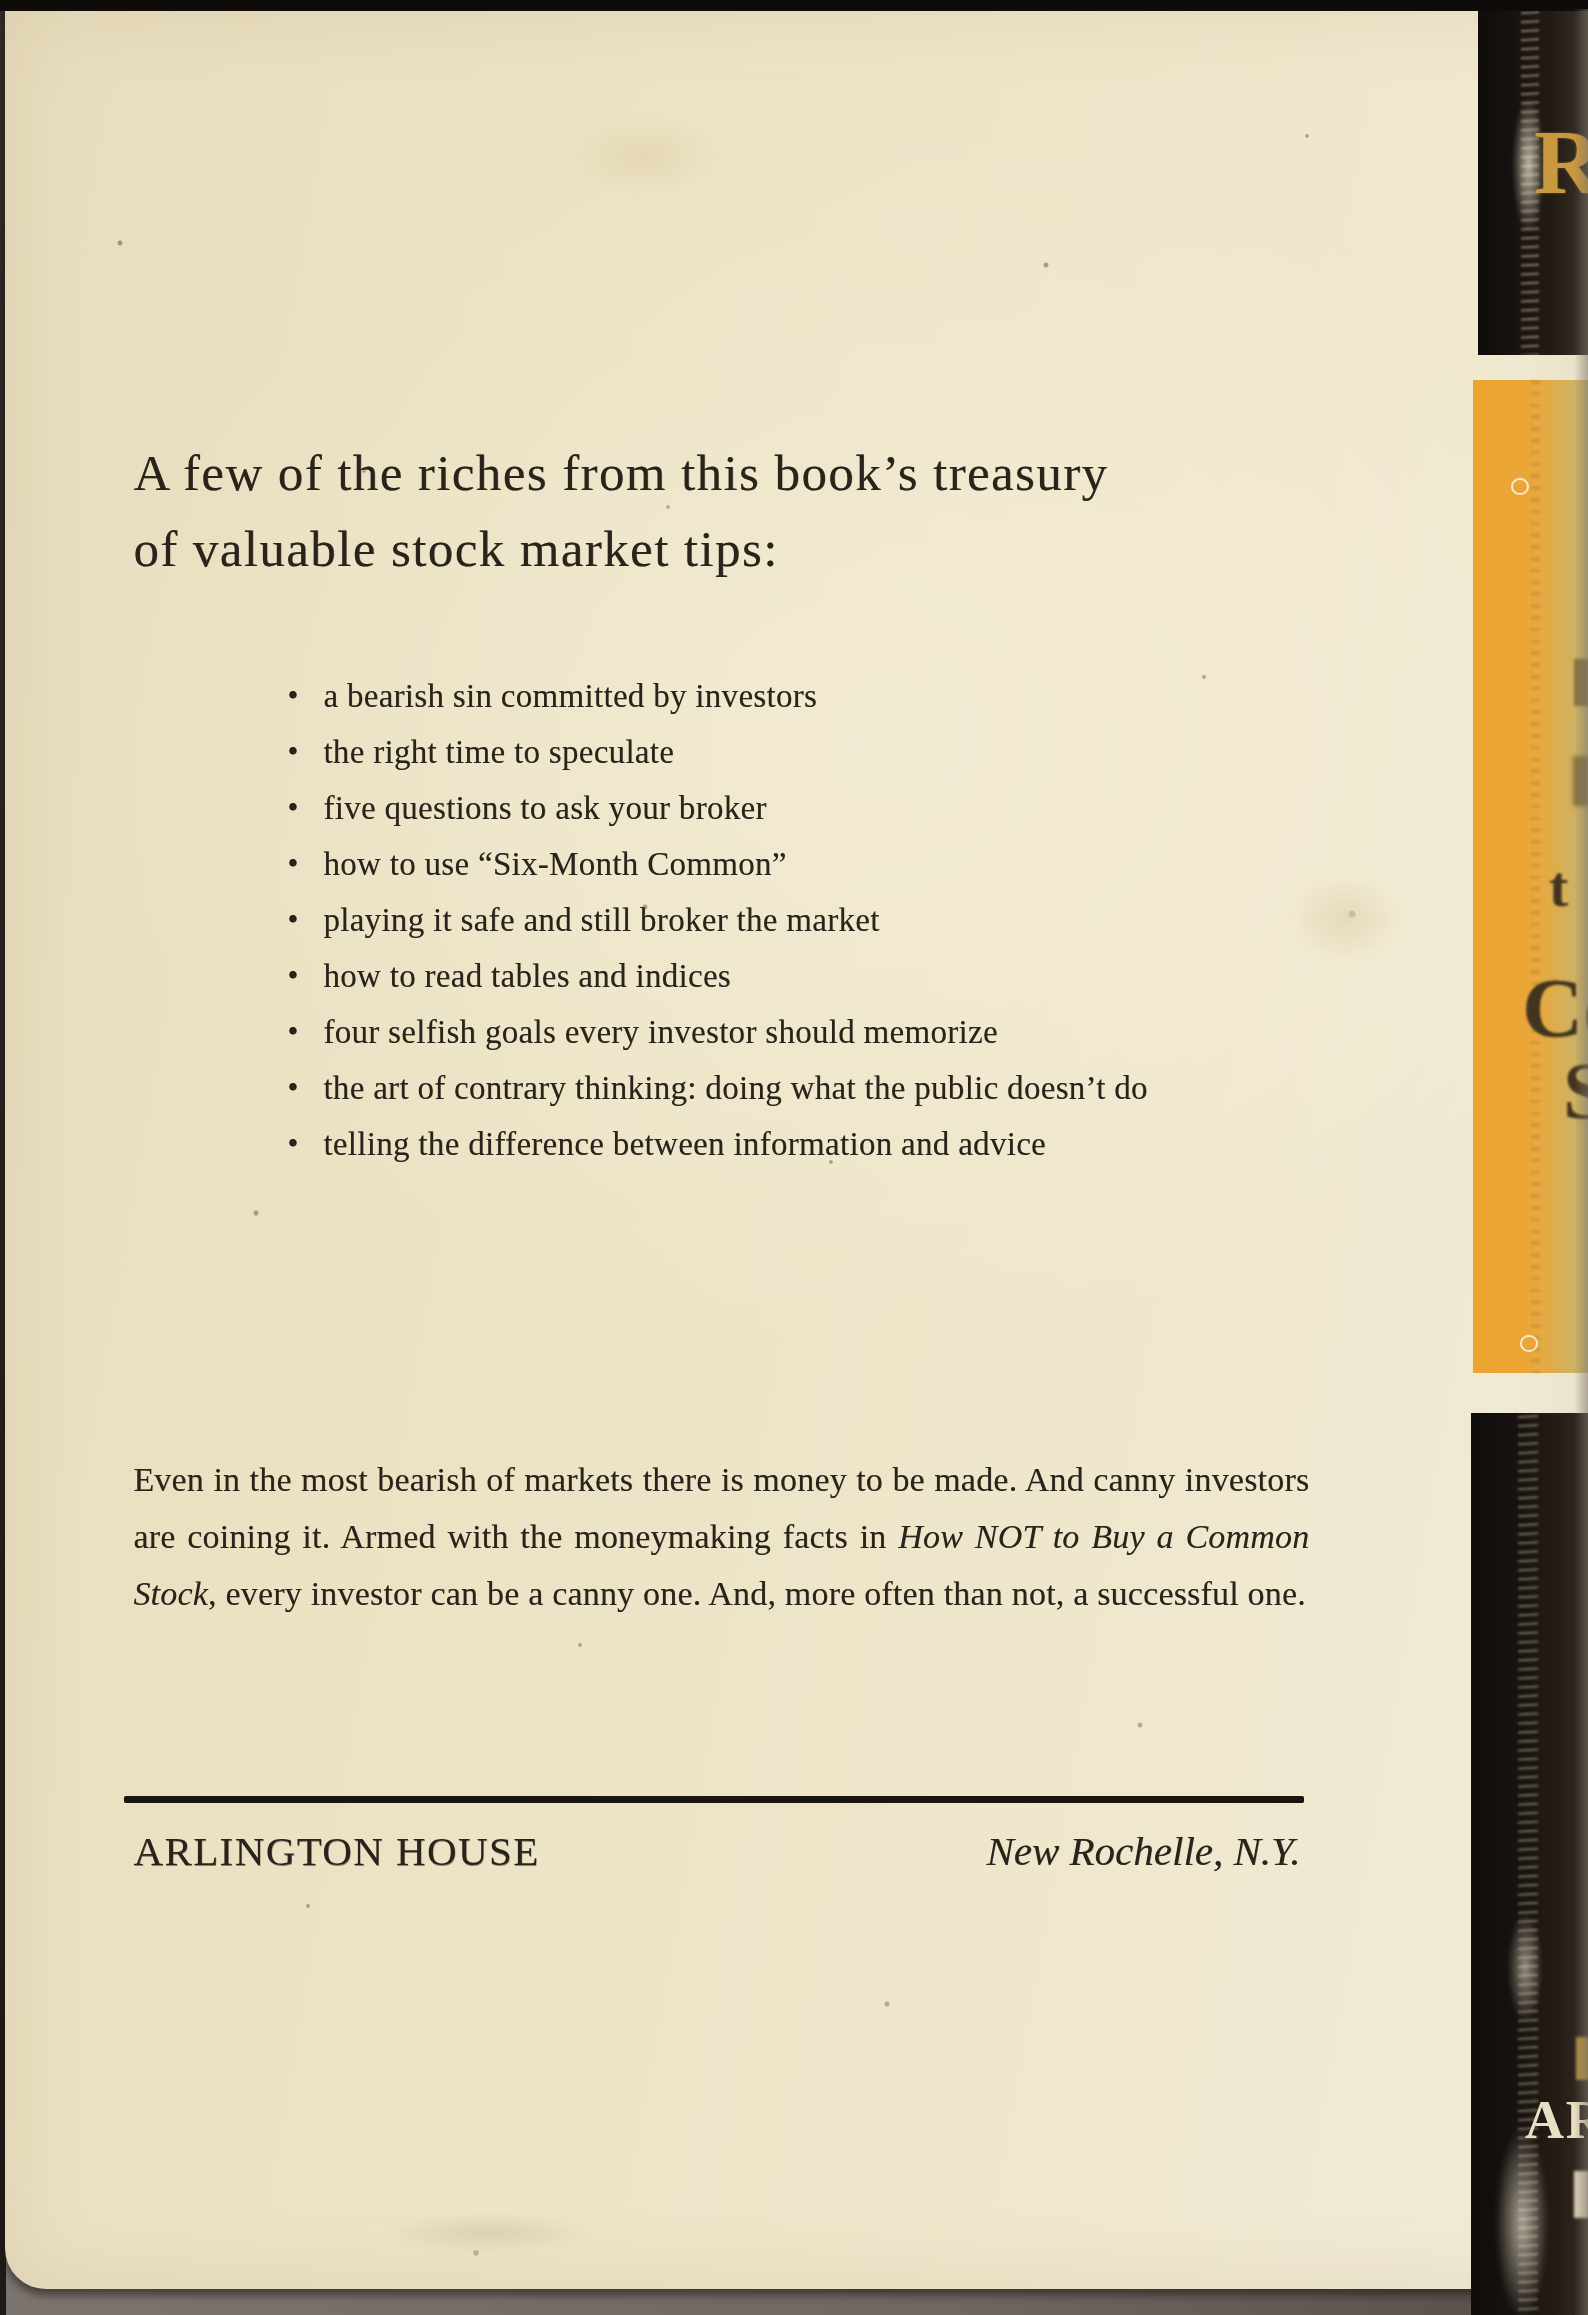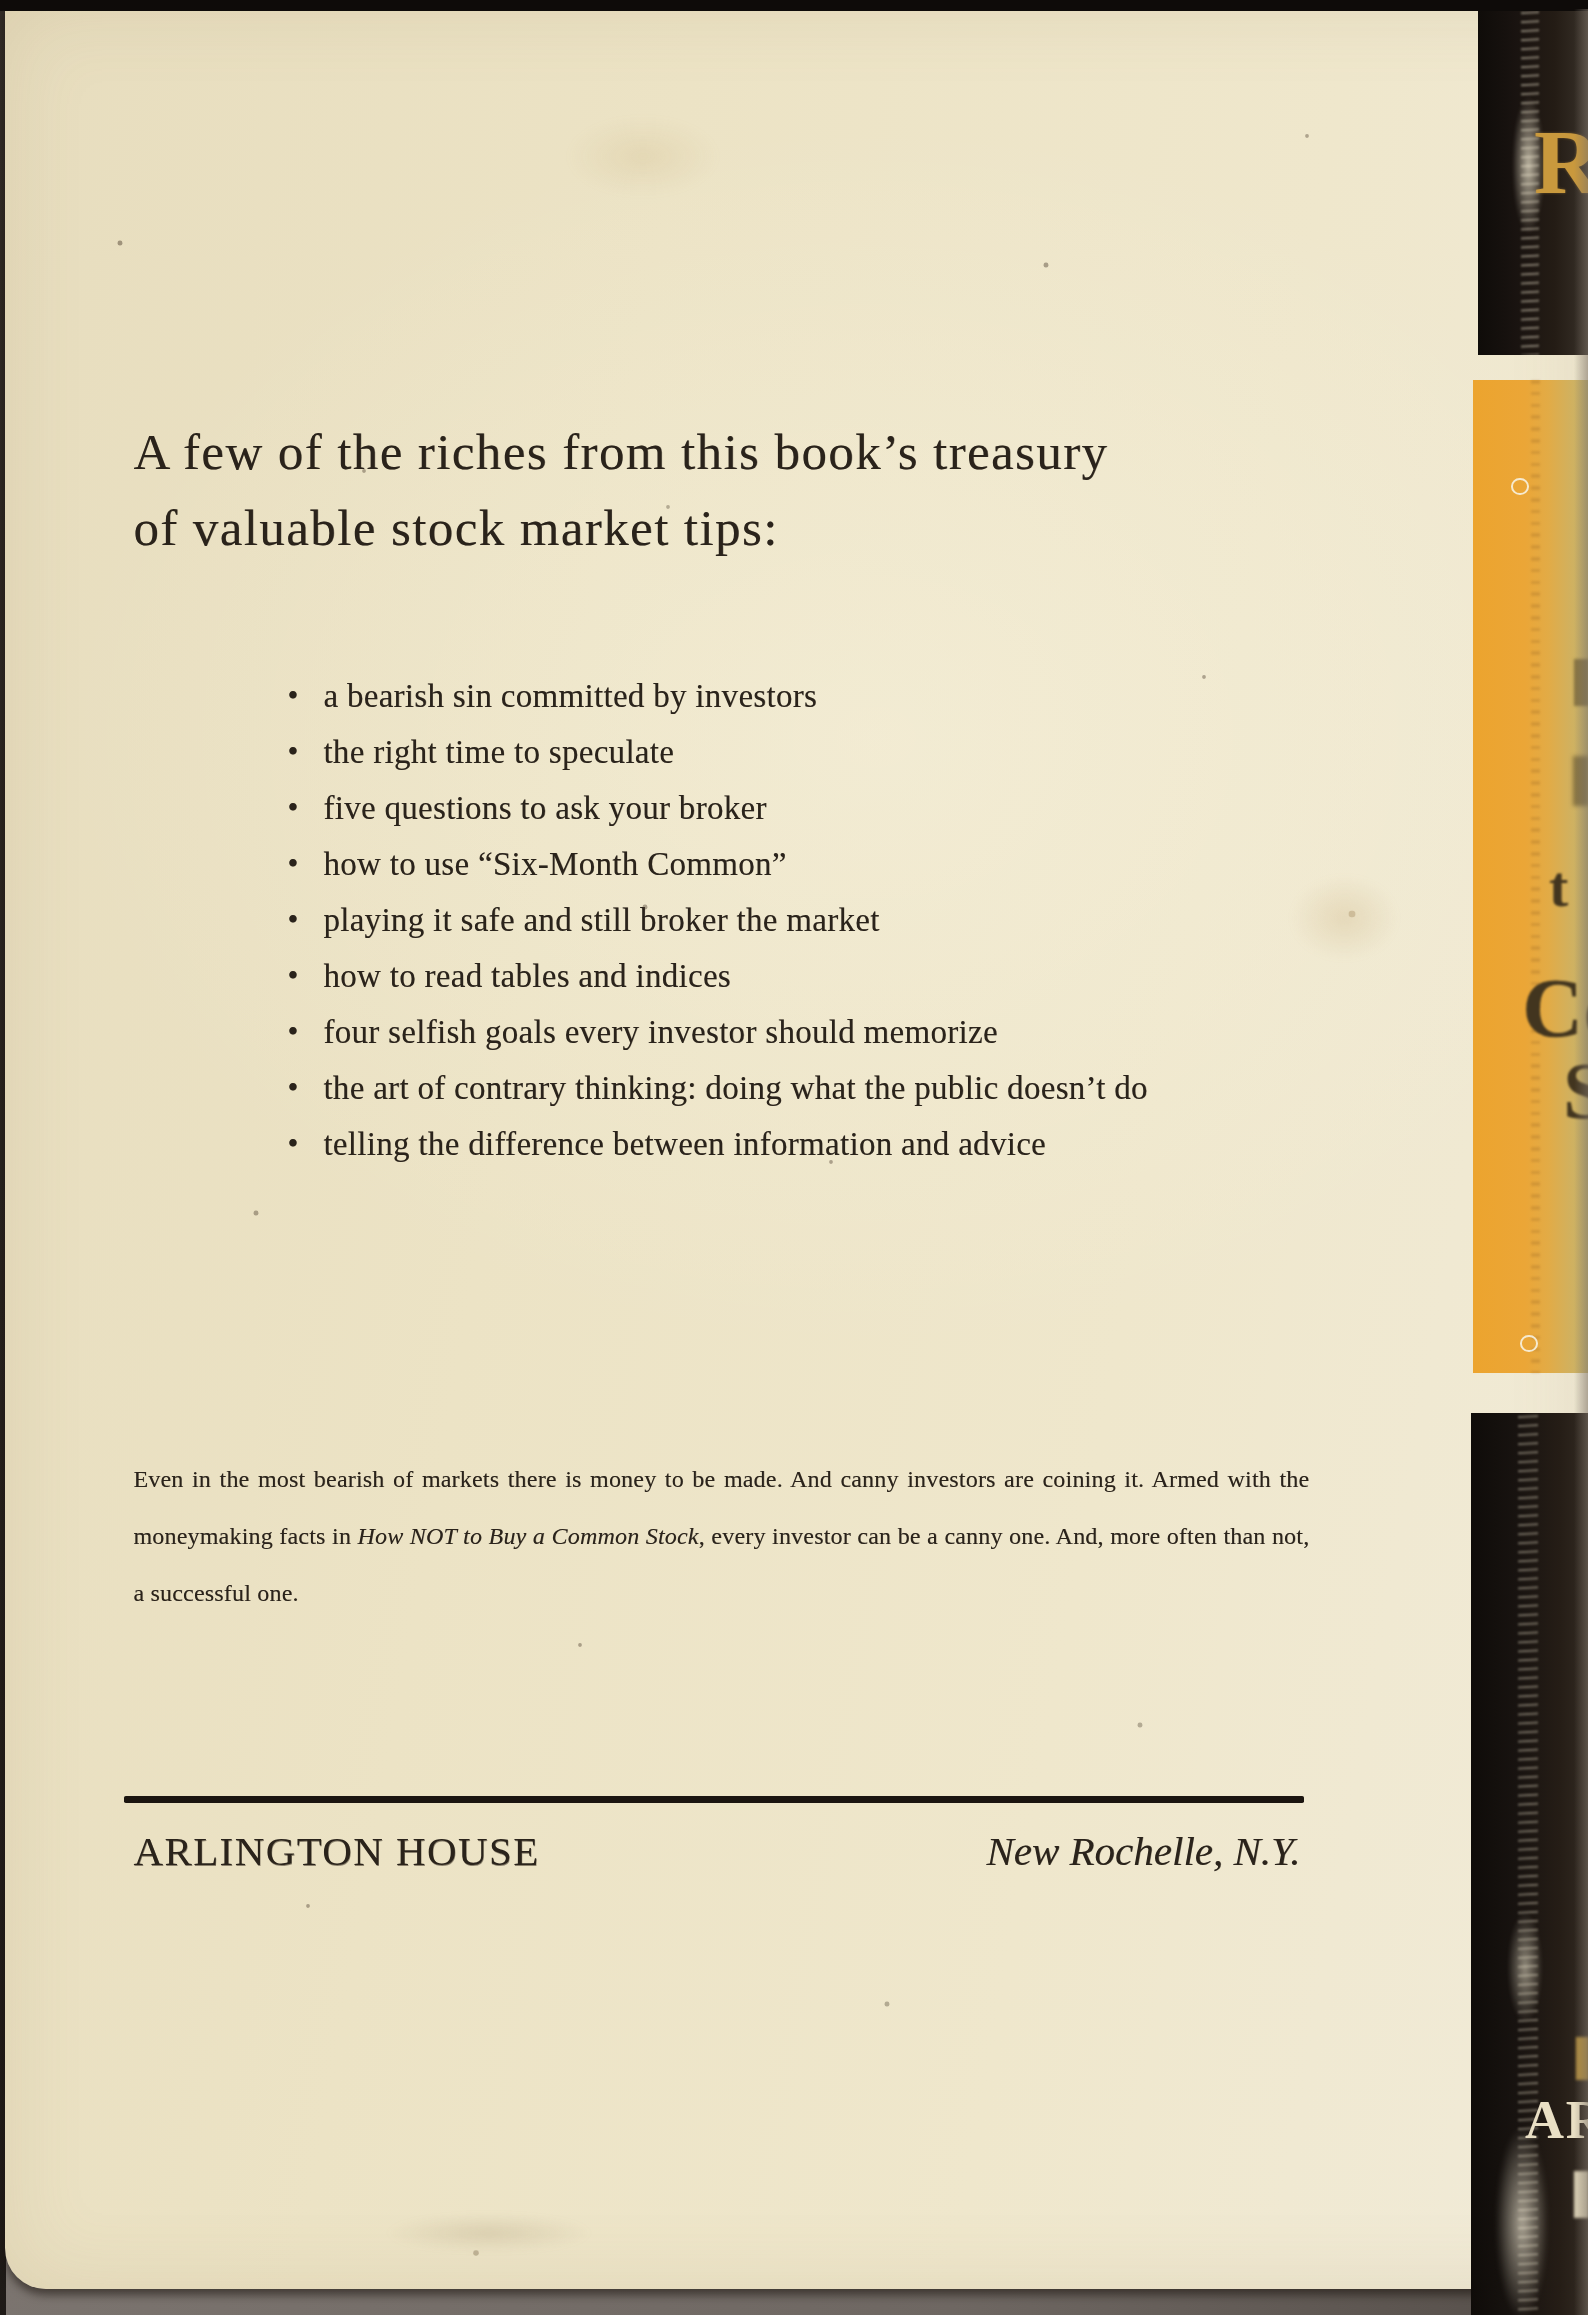--- a/index.html
+++ b/index.html
@@ -20,34 +20,34 @@
   
   .page{position:absolute;left:5.4px;top:7.2px;right:0;bottom:27px;z-index:3;
     background:
       radial-gradient(ellipse 1131px 859px at 55% 32%,rgba(255,252,238,.28),rgba(0,0,0,0) 72%),
       linear-gradient(100deg,#e7ddbe 0%,#ece3c5 35%,#efe7cc 68%,#f1ebd8 100%);
     border-bottom-left-radius:41px;
     box-shadow:0 5.4px 9px rgba(25,18,12,.55), inset 0 0 81px rgba(140,115,70,.14);
   }
   .page *{color:#2a231b;}
 
-  .title{position:absolute;left:128px;top:407px;width:1230px;
+  .title{position:absolute;left:128px;top:428px;width:1230px;
     font-size:51px;line-height:76px;letter-spacing:1.4px;
     text-shadow:0.4px 0.4px 0 rgba(40,30,20,.45);}
   .tips{position:absolute;left:282px;top:661px;width:995px;list-style:none;margin:0;padding:0;
     font-size:33px;line-height:56px;letter-spacing:0.3px;text-shadow:0.3px 0.3px 0 rgba(40,30,20,.4);}
   .tips li{display:flex;align-items:flex-start;}
   .tips .dot{width:36px;flex:0 0 36px;font-size:31px;}
   .tips .txt{flex:1 1 auto;max-width:959px;}
 
   .glossary{position:absolute;left:128px;top:1276px;width:1212px;
     font-size:33px;line-height:47px;letter-spacing:0.3px;text-shadow:0.3px 0.3px 0 rgba(40,30,20,.4);}
 
   .para{position:absolute;left:128px;top:1444px;width:1176px;margin:0;
-    font-size:24px;line-height:57px;letter-spacing:0.2px;
+    font-size:34px;line-height:57px;letter-spacing:0.2px;
     text-align:justify;text-align-last:left;text-shadow:0.3px 0.3px 0 rgba(40,30,20,.4);}
   .para .ital{font-style:italic;}
 
   .rule{position:absolute;left:119px;top:1789px;width:1180px;height:7.2px;background:#1b1510;border-radius:1.8px;}
 
   .pubrow{position:absolute;left:128px;top:1822px;width:1167px;display:flex;
     justify-content:space-between;align-items:baseline;font-size:41px;line-height:45px;}
   .pubname{letter-spacing:1.4px;text-shadow:0.5px 0.5px 0 rgba(40,30,20,.5);}
   .publoc{font-style:italic;text-shadow:0.4px 0.4px 0 rgba(40,30,20,.45);margin-left:48px;}
 

